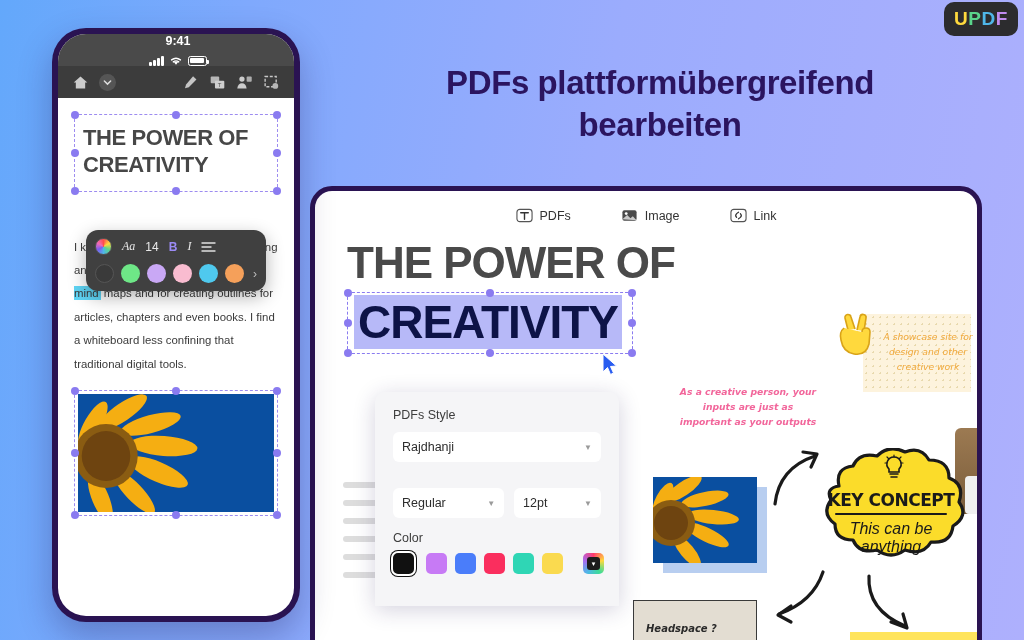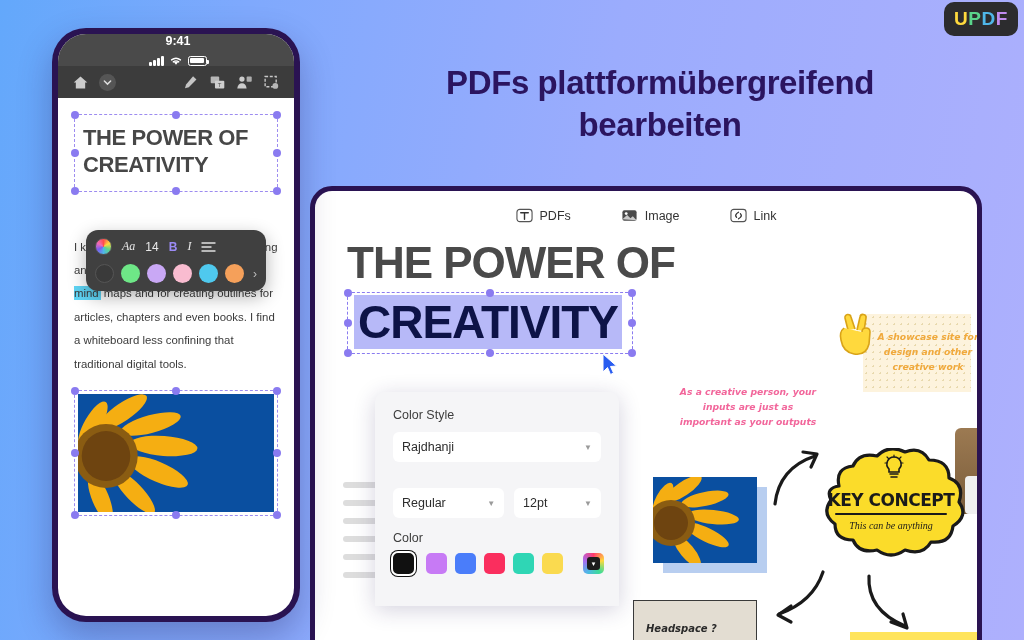--- a/index.html
+++ b/index.html
@@ -149,35 +149,35 @@
     display:flex; align-items:center; justify-content:center;
   }
   .fsw.rainbow i { width: 13px; height: 13px; background:#1c1c1c; border-radius:3px;
                    color:#fff; font-size:7px; line-height:13px; text-align:center; font-style:normal; }
 
   
   .hand { font-family: "DejaVu Sans", sans-serif; font-style: italic; position: absolute; }
   .ann-pink { left: 363px; top: 153px; width: 140px; font-size: 9.2px; color: #f2669b;
               line-height: 1.62; text-align: center; font-weight: bold; }
   .ann-orange { left: 558px; top: 98px; width: 110px; font-size: 9.2px; color: #f0a93c;
-                line-height: 1.62; text-align: center; font-weight: bold; }
+                line-height: 1.62; text-align: center; font-weight: normal; }
   .note-grid { position: absolute; left: 548px; top: 82px; width: 108px; height: 78px;
                background: #fdf3dd;
                background-image: radial-gradient(#e8d9ae 1px, transparent 1px);
                background-size: 7px 7px; }
 
   .sun-img { position: absolute; left: 338px; top: 245px; width: 104px; height: 86px;
              background: #0a4fa0; overflow: hidden; }
   .sun-shadow { position: absolute; left: 348px; top: 255px; width: 104px; height: 86px; background: #b8cef0; }
 
   .cloud { position: absolute; left: 490px; top: 216px; width: 172px; height: 122px; }
   .cloud-txt { position: absolute; left: 508px; top: 258px; width: 136px; text-align: center; z-index: 3; }
   .cloud-t1 { font-family: "DejaVu Sans", sans-serif; font-weight: bold; font-size: 17px; color: #1a1a1a; letter-spacing: -.5px; }
   .cloud-underline { width: 112px; height: 2px; background: #1a1a1a; border-radius: 2px; margin: 3px auto 5px; }
-  .cloud-t2 { font-family: Liberation Serif, serif; font-style: italic; font-size: 10px; color: #1a1a1a; }
+  .cloud-t2 { font-family: Liberation Sans, sans-serif; font-style: italic; font-size: 16px; color: #1a1a1a; }
 
   .photo-note { position: absolute; left: 318px; top: 368px; width: 124px; height: 56px;
                 background: #e3ddd2; border: 1.5px solid #3a3a3a; }
   .photo-note span { font-family:"DejaVu Sans",sans-serif; font-style:italic; font-weight:bold;
                      font-size: 10px; color:#2a2a2a; position:absolute; left:12px; top:22px; }
 
   .sticky { position: absolute; left: 535px; top: 400px; width: 160px; height: 56px;
             background: #ffe45c; padding: 7px 9px;
             font-family:"DejaVu Sans",sans-serif; font-style: italic; font-weight: bold;
             font-size: 10.5px; color: #2a2a2a; line-height: 1.5; }
@@ -454,21 +454,21 @@
 
     
     <div class="sticky">Napping is conducive to creativity</div>
 
     
     
   </div>
 </div>
 
 <div class="font-pop">
-  <div class="fp-label">Color Style</div>
+  <div class="fp-label">PDFs Style</div>
 
   <div class="fp-select">
     <span>Rajdhanji</span>
     <span class="fp-caret">▼</span>
   </div>
 
   <div class="fp-row">
     <div class="fp-select">
       <span>Regular</span>
       <span class="fp-caret">▼</span>

